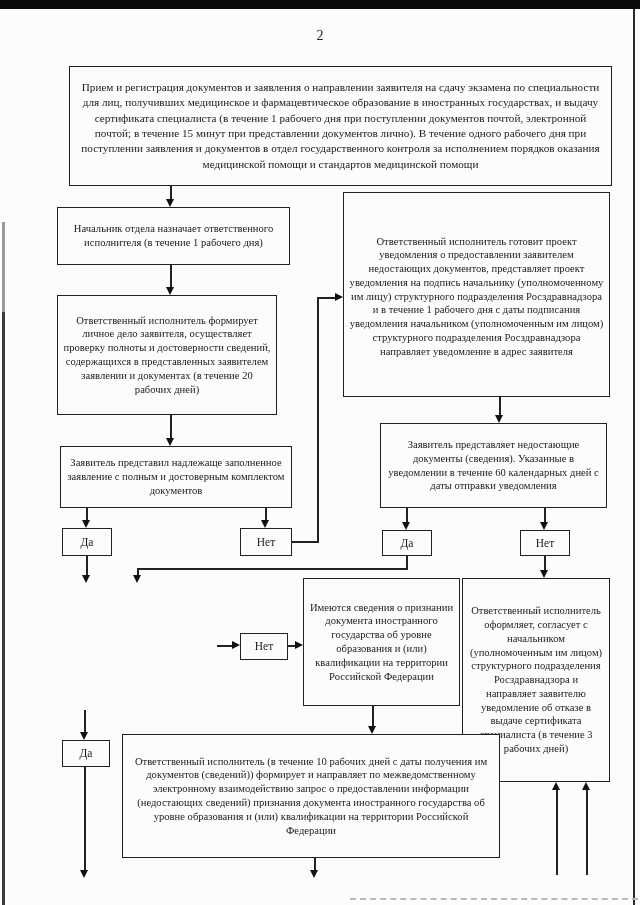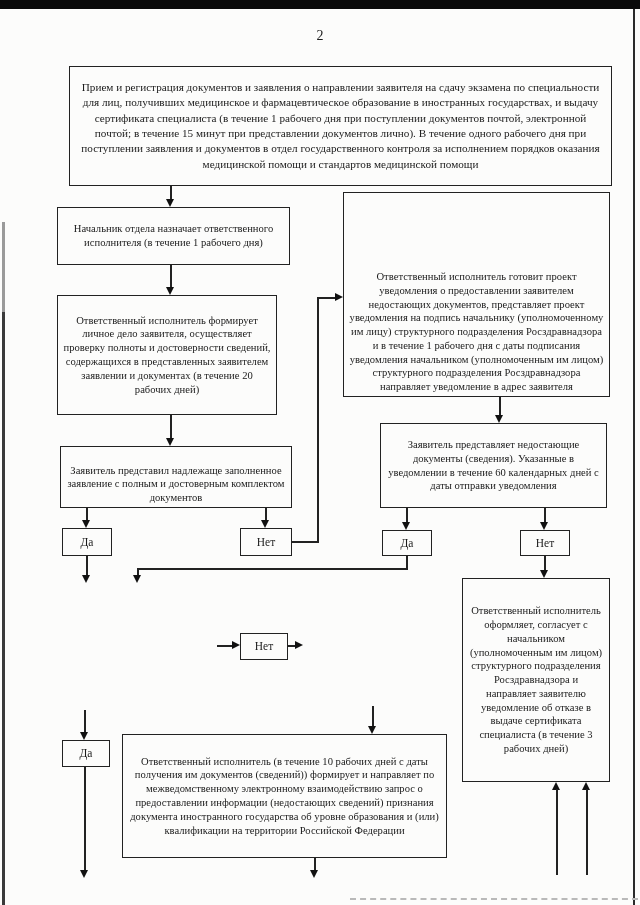--- a/index.html
+++ b/index.html
@@ -57,25 +57,25 @@
   </div>
 
   <div class="node" style="left:57px;top:207px;width:233px;height:58px;font-family:Liberation Serif, serif;">
     <span>Начальник отдела назначает ответственного исполнителя (в течение 1 рабочего дня)</span>
   </div>
 
   <div class="node" style="left:57px;top:295px;width:220px;height:120px;">
     <span>Ответственный исполнитель формирует личное дело заявителя, осуществляет проверку полноты и достоверности сведений, содержащихся в представленных заявителем заявлении и документах (в течение 20 рабочих дней)</span>
   </div>
 
-  <div class="node" style="left:343px;top:192px;width:267px;height:205px;align-items:flex-end;padding-top:6px;">
+  <div class="node" style="left:343px;top:192px;width:267px;height:205px;align-items:center;padding-top:6px;">
     <span>Ответственный исполнитель готовит проект уведомления о предоставлении заявителем недостающих документов, представляет проект уведомления на подпись начальнику (уполномоченному им лицу) структурного подразделения Росздравнадзора и в течение 1 рабочего дня с даты подписания уведомления начальником (уполномоченным им лицом) структурного подразделения Росздравнадзора направляет уведомление в адрес заявителя</span>
   </div>
 
-  <div class="node" style="left:60px;top:446px;width:232px;height:62px;align-items:flex-end;">
+  <div class="node" style="left:60px;top:446px;width:232px;height:62px;">
     <span>Заявитель представил надлежаще заполненное заявление с полным и достоверным комплектом документов</span>
   </div>
 
   <div class="node small" style="left:62px;top:528px;width:50px;height:28px;">
     <span>Да</span>
   </div>
   <div class="node small" style="left:240px;top:528px;width:52px;height:28px;">
     <span>Нет</span>
   </div>
 
@@ -88,26 +88,29 @@
   </div>
   <div class="node small" style="left:520px;top:530px;width:50px;height:26px;">
     <span>Нет</span>
   </div>
 
 
   <div class="node small" style="left:240px;top:633px;width:48px;height:27px;">
     <span>Нет</span>
   </div>
 
+  <div class="node" style="left:303px;top:578px;width:157px;height:128px;">
+    <span>Имеются сведения о признании документа иностранного государства об уровне образования и (или) квалификации на территории Российской Федерации</span>
+  </div>
 
   <div class="node" style="left:462px;top:578px;width:148px;height:204px;">
     <span>Ответственный исполнитель оформляет, согласует с начальником (уполномоченным им лицом) структурного подразделения Росздравнадзора и направляет заявителю уведомление об отказе в выдаче сертификата специалиста (в течение 3 рабочих дней)</span>
   </div>
 
-  <div class="node" style="left:122px;top:734px;width:325px;height:124px;">
+  <div class="node" style="left:122px;top:734px;width:378px;height:124px;">
     <span>Ответственный исполнитель (в течение 10 рабочих дней с даты получения им документов (сведений)) формирует и направляет по межведомственному электронному взаимодействию запрос о предоставлении информации (недостающих сведений) признания документа иностранного государства об уровне образования и (или) квалификации на территории Российской Федерации</span>
   </div>
 
   <div class="node small" style="left:62px;top:740px;width:48px;height:27px;">
     <span>Да</span>
   </div>
 
   <div class="vl" style="left:170px;top:186px;height:15px;"></div>
   <div class="arr d" style="left:166px;top:199px;"></div>
 

